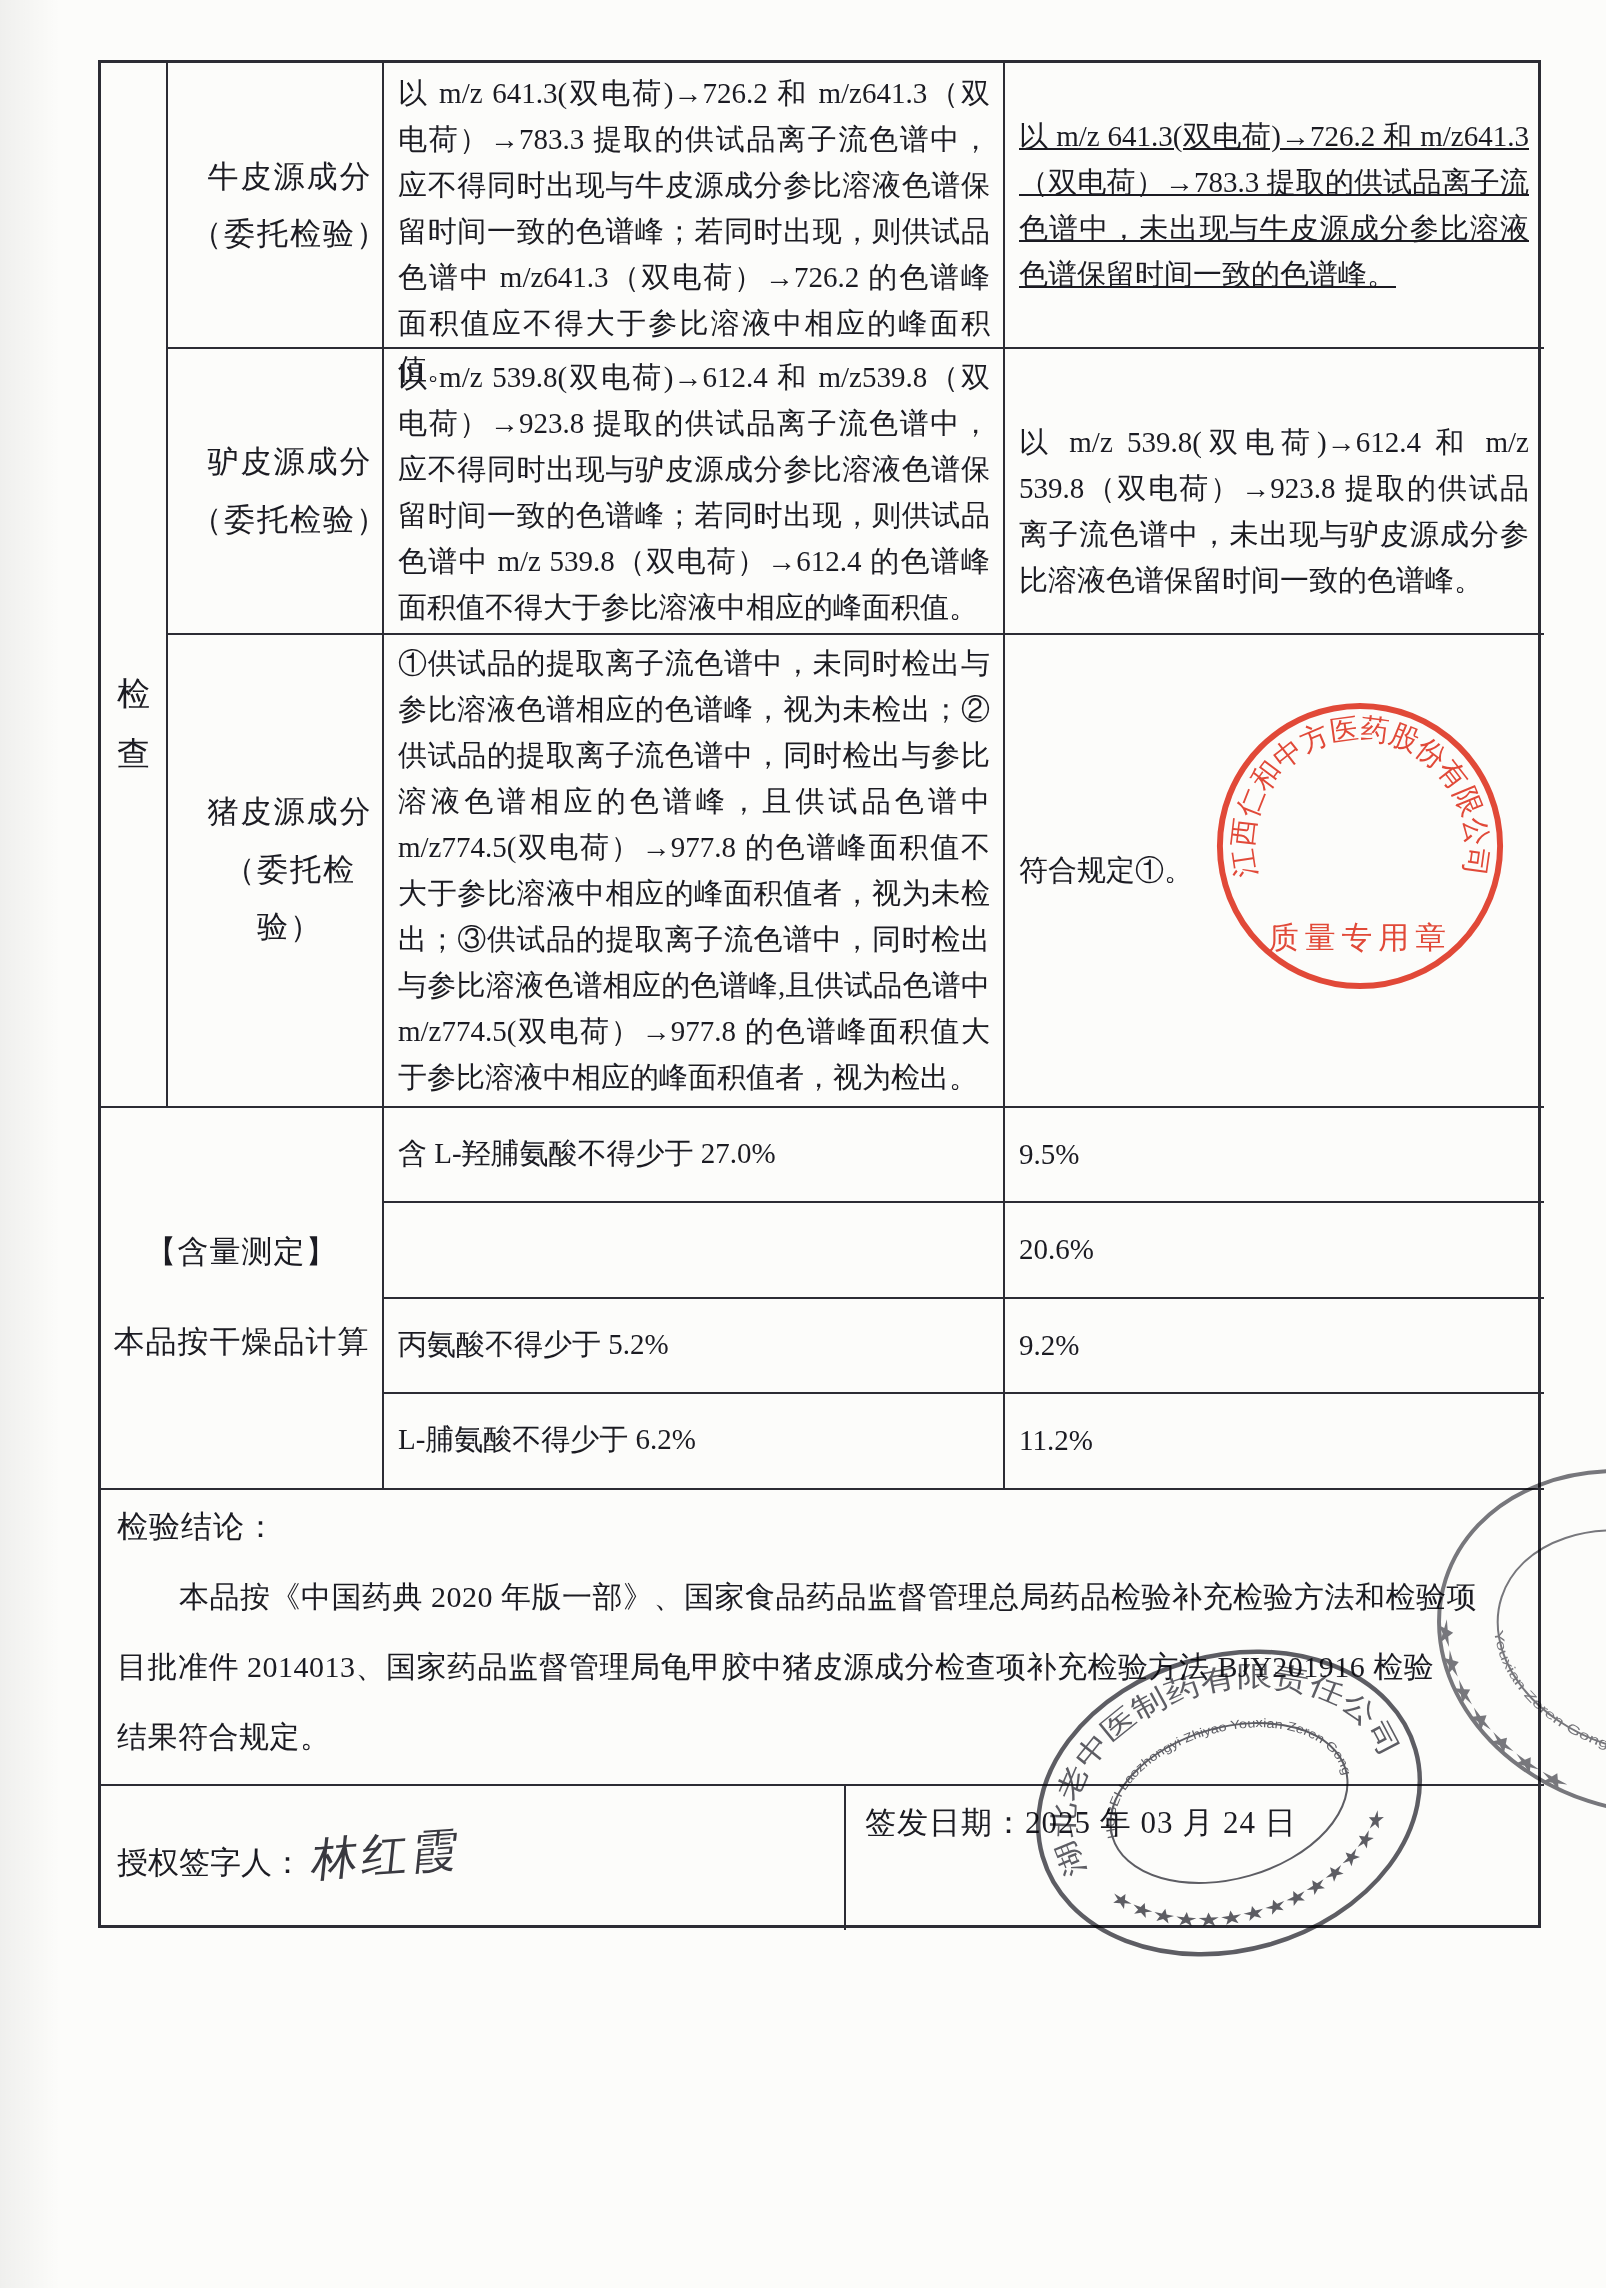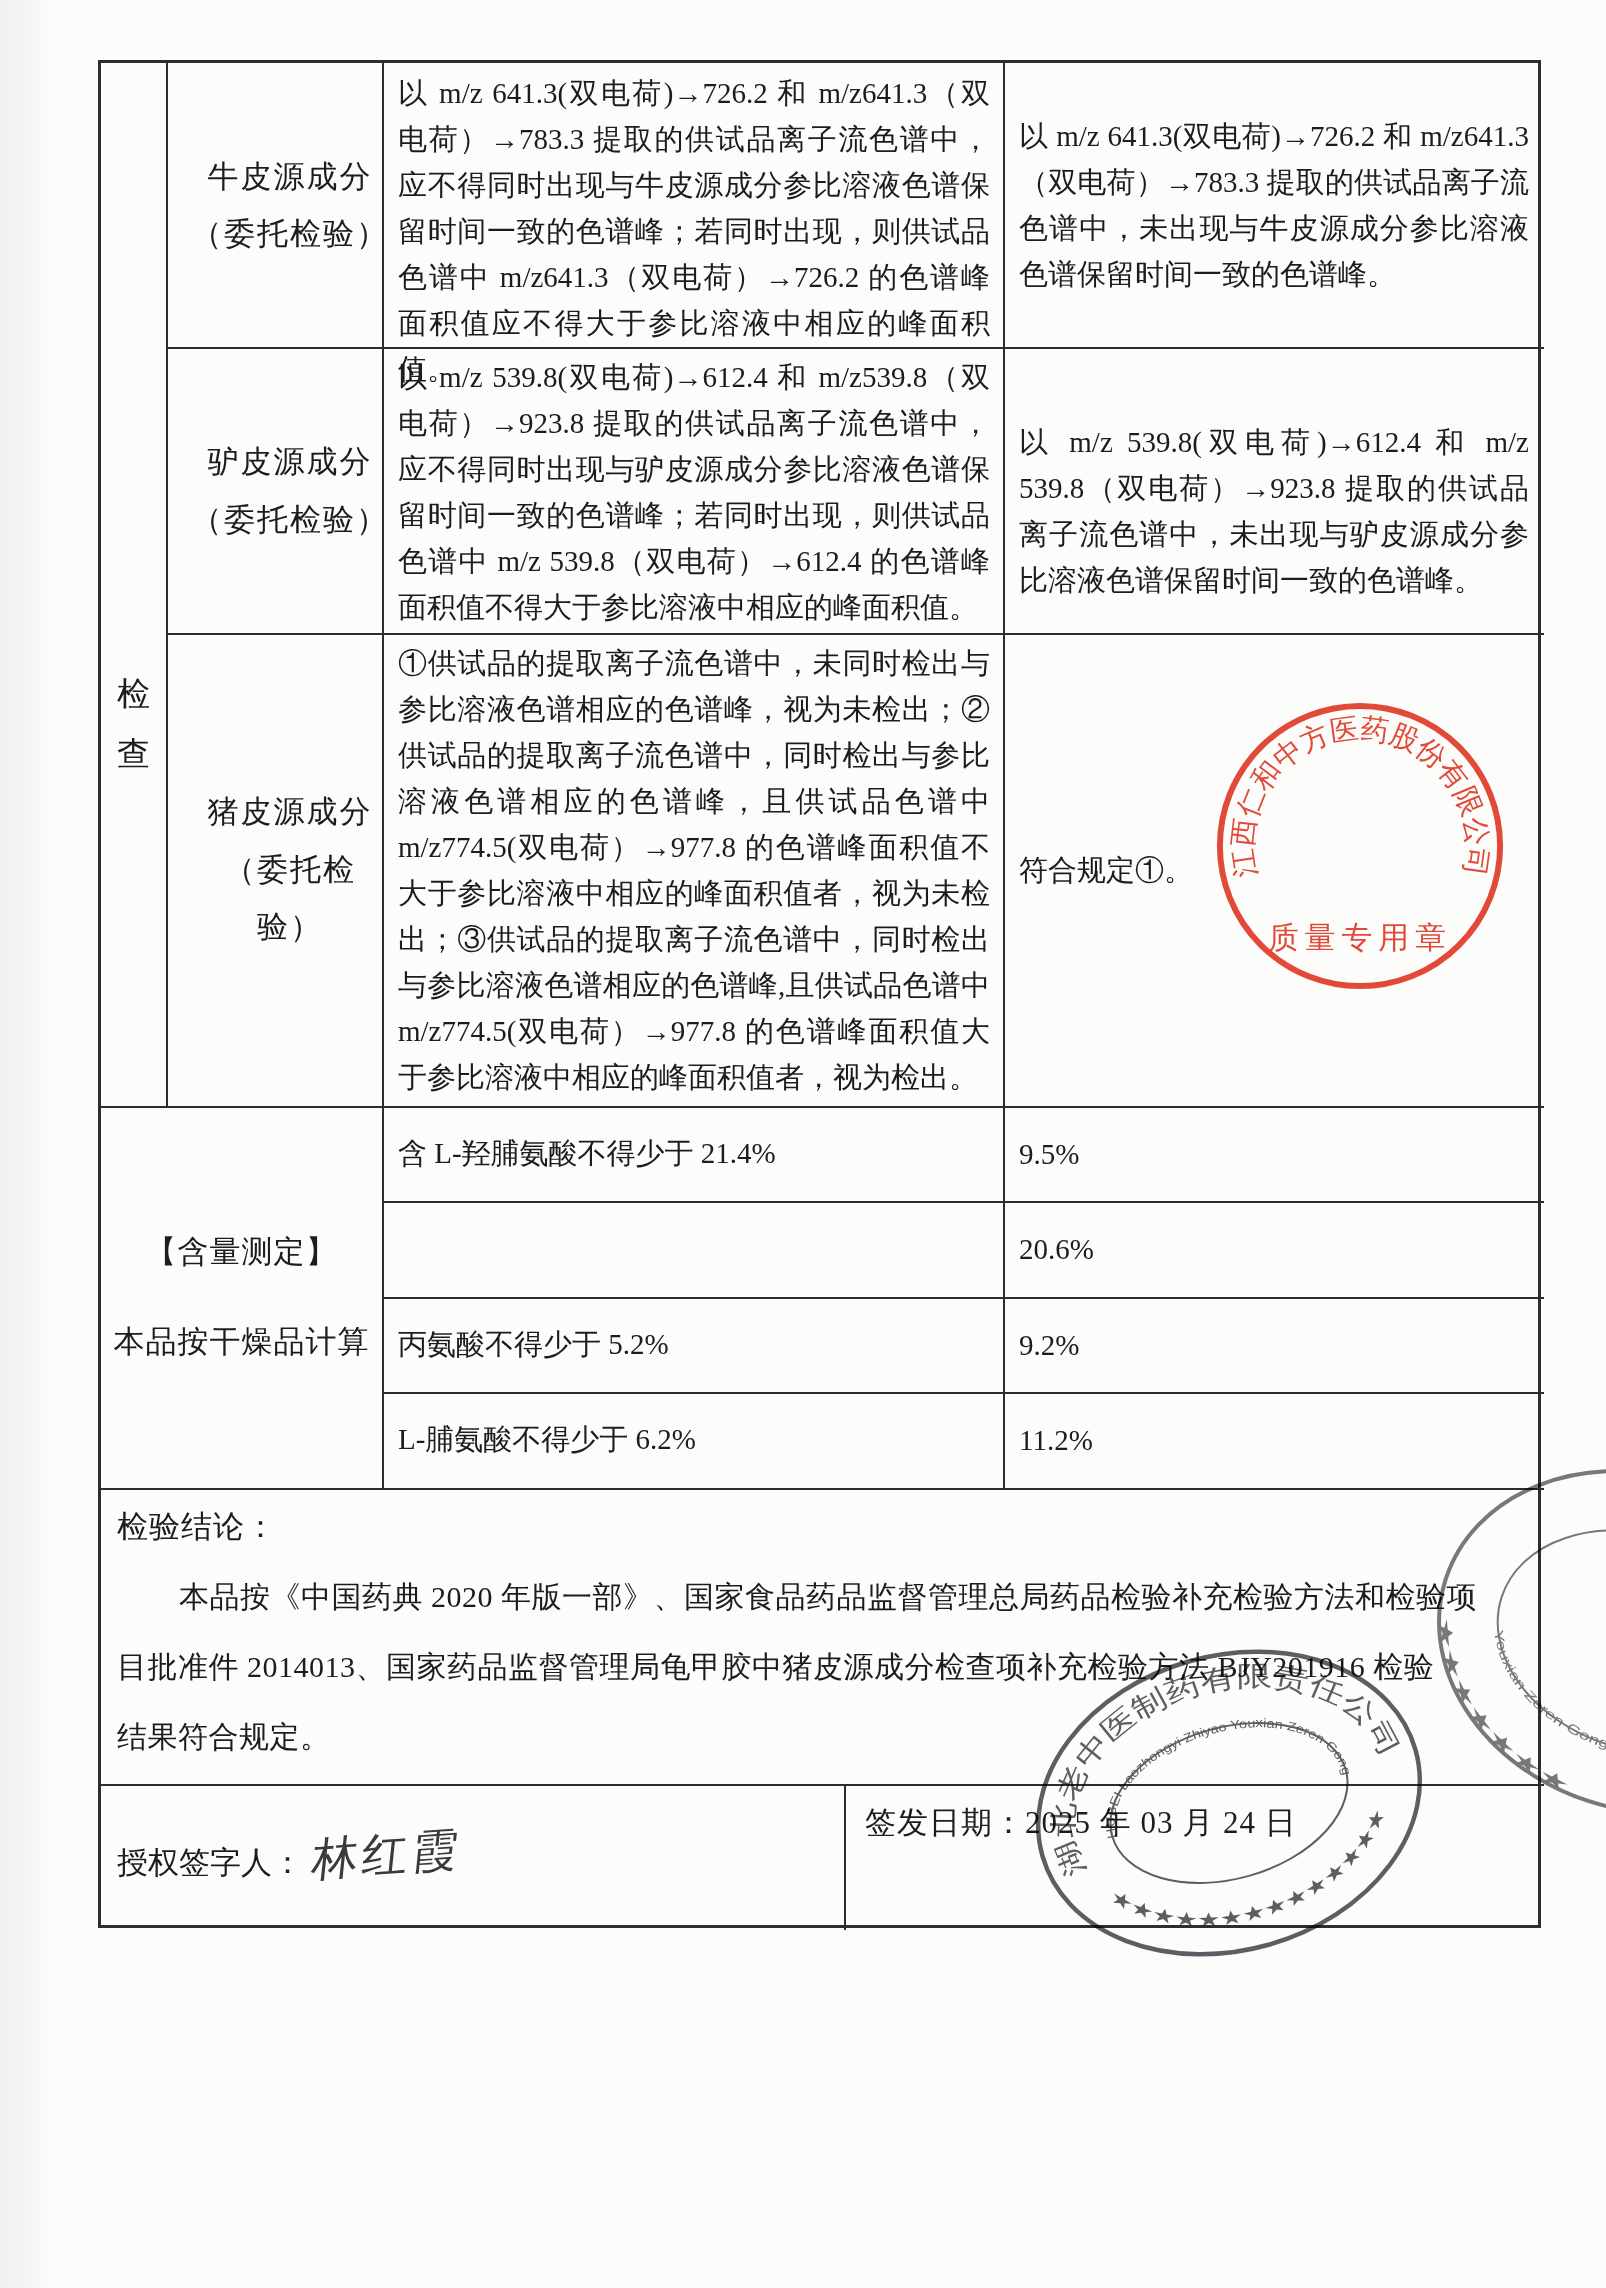--- a/index.html
+++ b/index.html
@@ -84,21 +84,21 @@
     <div class="hline" style="left:281px;top:1329px;width:1162px;"></div>
     <div class="hline" style="left:0;top:1425px;width:1443px;"></div>
     <div class="hline" style="left:0;top:1721px;width:1443px;"></div>
 
     <div class="cell section-label">检
 查</div>
 
     <div class="cell label-cell" style="top:0;height:284px;">牛皮源成分
 （委托检验）</div>
     <div class="cell spec-cell" style="top:0;height:284px;">以 m/z 641.3(双电荷)→726.2 和 m/z641.3（双电荷）→783.3 提取的供试品离子流色谱中，应不得同时出现与牛皮源成分参比溶液色谱保 留时间一致的色谱峰；若同时出现，则供试品 色谱中 m/z641.3（双电荷）→726.2 的色谱峰面积值应不得大于参比溶液中相应的峰面积值。</div>
-    <div class="cell result-cell" style="top:0;height:284px;">
+    <div class="cell result-cell" style="top:0;height:284px;text-decoration:underline;">
         <span>以 m/z 641.3(双电荷)→726.2 和 m/z641.3（双电荷）→783.3 提取的供试品离子流色谱中，未出现与牛皮源成分参比溶液色谱保留时间一致的色谱峰。</span>
       </div>
 
     <div class="cell label-cell" style="top:284px;height:287px;">驴皮源成分
 （委托检验）</div>
     <div class="cell spec-cell" style="top:284px;height:287px;">以 m/z 539.8(双电荷)→612.4 和 m/z539.8（双电荷）→923.8 提取的供试品离子流色谱中，应不得同时出现与驴皮源成分参比溶液色谱保 留时间一致的色谱峰；若同时出现，则供试品色谱中 m/z 539.8（双电荷）→612.4 的色谱峰面积值不得大于参比溶液中相应的峰面积值。</div>
     <div class="cell result-cell" style="top:284px;height:287px;margin-top:20px;">
         <span>以 m/z 539.8(双电荷)→612.4 和 m/z 539.8（双电荷）→923.8 提取的供试品离子流色谱中，未出现与驴皮源成分参比溶液色谱保留时间一致的色谱峰。</span>
       </div>
 
@@ -107,21 +107,21 @@
 验）</div>
     <div class="cell spec-cell" style="top:570px;height:489px;">①供试品的提取离子流色谱中，未同时检出与参比溶液色谱相应的色谱峰，视为未检出；②供试品的提取离子流色谱中，同时检出与参比溶液色谱相应的色谱峰，且供试品色谱中 m/z774.5(双电荷）→977.8 的色谱峰面积值不大于参比溶液中相应的峰面积值者，视为未检出；③供试品的提取离子流色谱中，同时检出与参比溶液色谱相应的色谱峰,且供试品色谱中 m/z774.5(双电荷）→977.8 的色谱峰面积值大于参比溶液中相应的峰面积值者，视为检出。</div>
     <div class="cell assay-label">
       <div>【含量测定】</div>
       <div class="sub">本品按干燥品计算</div>
     </div>
 
     <div class="cell result-cell" style="top:570px;height:473px;align-items:center;">
         <span>符合规定①。</span>
       </div>
-    <div class="cell assay-spec" style="top:1043px;">含 L-羟脯氨酸不得少于 21.4%</div>
+    <div class="cell assay-spec" style="top:1043px;">含 L-羟脯氨酸不得少于 27.0%</div>
     <div class="cell assay-result" style="top:1043px;">9.5%</div>
     <div class="cell assay-result" style="top:1138px;">20.6%</div>
     <div class="cell assay-spec" style="top:1234px;">丙氨酸不得少于 5.2%</div>
     <div class="cell assay-result" style="top:1234px;">9.2%</div>
     <div class="cell assay-spec" style="top:1329px;">L-脯氨酸不得少于 6.2%</div>
     <div class="cell assay-result" style="top:1329px;">11.2%</div>
 
     <div class="concl-heading">检验结论：</div>
     <div class="concl-line" style="left:78px;top:1514px;">本品按《中国药典 2020 年版一部》、国家食品药品监督管理总局药品检验补充检验方法和检验项</div>
     <div class="concl-line" style="left:16px;top:1584px;">目批准件 2014013、国家药品监督管理局龟甲胶中猪皮源成分检查项补充检验方法 BJY201916 检验</div>

